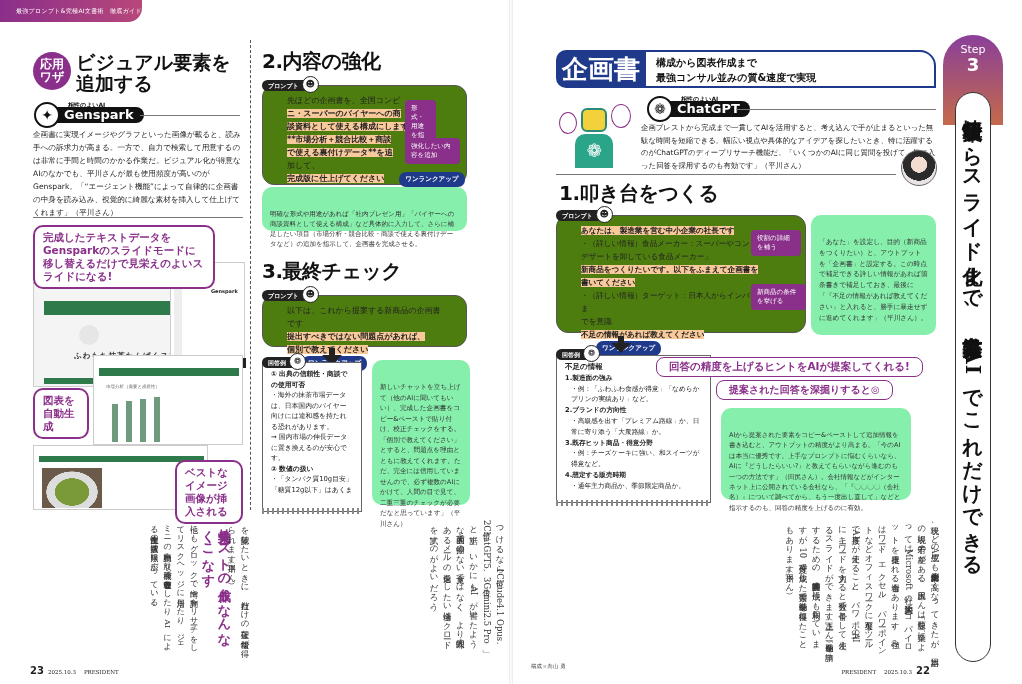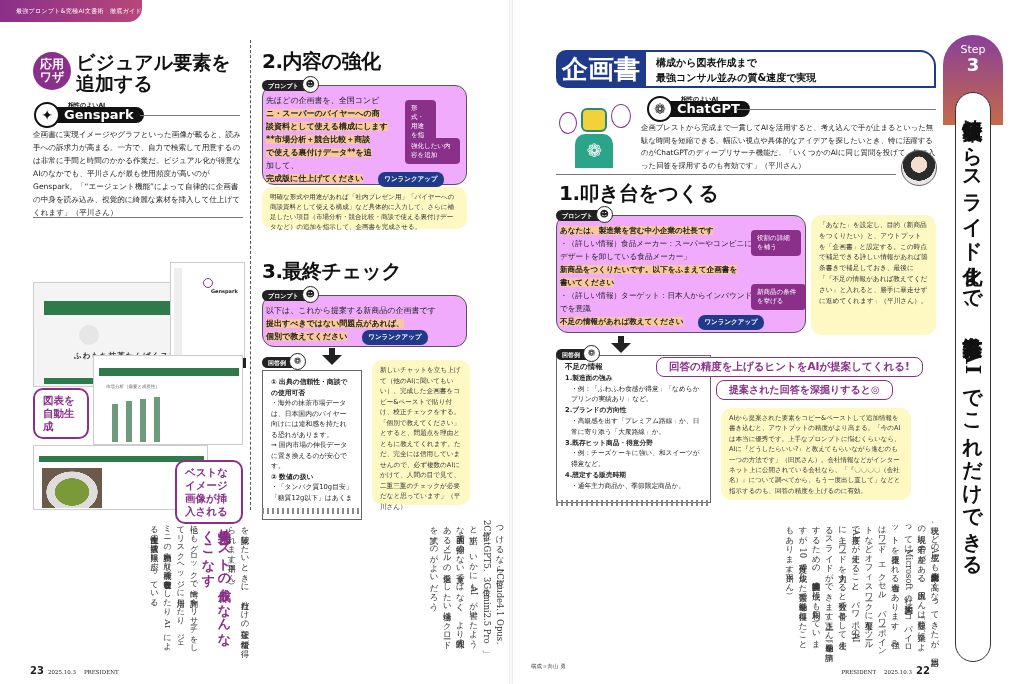--- a/index.html
+++ b/index.html
@@ -15,28 +15,28 @@
 .h1{font-weight:bold;font-size:19px;line-height:21px;color:#111}
 .aipill{position:absolute;height:16px;background:#111;color:#fff;border-radius:8px;font-size:13px;line-height:16px;padding:0 10px 0 26px;font-weight:bold}
 .aipill .ico{position:absolute;left:-4px;top:-5px;width:26px;height:26px;border-radius:50%;background:#fff;border:2px solid #111;color:#111;font-size:14px;text-align:center;line-height:22px}
 .aipill .small{position:absolute;top:-10px;left:30px;color:#111;font-size:6px;font-weight:bold;white-space:nowrap}
 .hr{position:absolute;height:1px;background:#777}
 .body-txt{font-size:7.6px;line-height:13px;color:#222}
 .callout-purple{position:absolute;border:2px solid #8a2f8a;border-radius:10px;background:#fff;color:#8a2f8a;font-weight:bold;font-size:10.5px;line-height:13px;padding:4px 8px}
 .screen{position:absolute;background:#f4f4f4;border:1px solid #ccc}
 .greenbar{position:absolute;background:#2f7a4a}
 .section-h{font-weight:bold;font-size:20px;color:#111;letter-spacing:-0.5px}
-.prompt-box{position:absolute;border:1.2px solid #555;border-radius:12px;background:#f0abfc;padding:8px 3px}
+.prompt-box{position:absolute;border:1.2px solid #555;border-radius:12px;background:#4d7c0f;padding:8px 24px}
 .prompt-label{position:absolute;height:11px;background:#222;color:#fff;font-size:6px;font-weight:bold;border-radius:6px;padding:0 14px 0 6px;line-height:11px}
 .prompt-label .uic{position:absolute;right:-6px;top:-4px;width:17px;height:17px;border-radius:50%;border:1.5px solid #222;background:#fff;font-size:9px;text-align:center;line-height:14px;color:#222}
 .pt{font-size:8px;line-height:13px;color:#222}
 .hl{background:#f8c99a;font-weight:bold}
 .note-purple{position:absolute;background:#8a2f8a;color:#fff;font-size:6.5px;line-height:9px;padding:4px 6px;border-radius:4px}
 .oneup{display:inline-block;background:#1f3a8a;color:#fff;font-size:6.5px;padding:1px 6px;border-radius:7px;margin-left:15px;font-weight:bold}
-.yellow-box{position:absolute;background:#fef9c3;border-radius:10px;padding:5px 8px;font-size:6.5px;line-height:10px;color:#333}
+.yellow-box{position:absolute;background:#86efac;border-radius:10px;padding:22px 8px;font-size:6.5px;line-height:10px;color:#333}
 .answer-box{position:absolute;border:1px solid #666;background:#fff;padding:6px 8px;font-size:6.8px;line-height:10.5px}
 .answer-label{position:absolute;height:11px;background:#222;color:#fff;font-size:6px;font-weight:bold;border-radius:6px;padding:0 14px 0 6px;line-height:11px}
 .wavy{position:absolute;height:6px;background:repeating-linear-gradient(90deg,#888 0 2px,transparent 2px 5px)}
 .vert{position:absolute;writing-mode:vertical-rl;font-family:"DejaVu Serif","Liberation Serif",serif;font-size:8.4px;line-height:13.2px;color:#333}
 .vert-head{position:absolute;writing-mode:vertical-rl;font-weight:bold;color:#8a2f8a;font-size:13px;line-height:16px}
 .folio{position:absolute;bottom:8px;font-size:10px;font-weight:bold}
 .folio small{font-size:5.5px;font-weight:normal;margin:0 4px;font-family:"DejaVu Serif",serif}
 .step-badge{position:absolute;left:943px;top:35px;width:60px;height:90px;border-radius:30px 30px 0 0;background:linear-gradient(180deg,#8a3f9a,#c46a4a);color:#fff;text-align:center}
 .step-col{position:absolute;left:955px;top:92px;width:36px;height:570px;border:1.5px solid #333;border-radius:18px;background:#fff}
 .step-text{position:absolute;left:958px;top:104px;writing-mode:vertical-rl;font-family:"DejaVu Serif",serif;font-weight:bold;font-size:20px;line-height:30px;color:#111;letter-spacing:1px}
@@ -89,20 +89,21 @@
     <div class="abs" style="left:18px;top:48px;width:6px;height:38px;background:#6e9a7e"></div>
     <div class="abs" style="left:32px;top:45px;width:6px;height:41px;background:#6e9a7e"></div>
     <div class="abs" style="left:46px;top:43px;width:6px;height:43px;background:#6e9a7e"></div>
     <div class="abs" style="left:60px;top:41px;width:6px;height:45px;background:#6e9a7e"></div>
   </div>
   <div class="screen" style="left:33px;top:445px;width:175px;height:65px;background:#fff">
     <div class="greenbar" style="left:5px;top:10px;width:165px;height:6px"></div>
     <div class="abs" style="left:5px;top:5px;font-size:4px;color:#fff">商品仕様・コンセプト</div>
     <div class="abs" style="left:8px;top:22px;width:60px;height:40px;background:radial-gradient(ellipse at 50% 60%,#7a9a3a 0 40%,#ddd 41% 60%,#6b5a4a 61%)"></div>
   </div>
+  <div class="callout-purple" style="left:33px;top:225px;width:182px">完成したテキストデータをGensparkのスライドモードに移し替えるだけで見栄えのよいスライドになる!</div>
   <div class="callout-purple" style="left:33px;top:388px;width:56px">図表を自動生成</div>
   <div class="callout-purple" style="left:175px;top:460px;width:68px">ベストなイメージ画像が挿入される</div>
 
   <div class="vert-head" style="left:200px;top:520px;height:130px">営業先リストの作成もなんなくこなす</div>
   <div class="vert" style="left:225px;top:520px;height:130px;width:26px">を確認したいときに、自社だけの正確な情報が得られます」（平川さん）</div>
   <div class="vert" style="left:30px;top:520px;height:130px;width:170px;font-size:8px">他にもグロックで噂や評判をリサーチをしてリスクヘッジに活用したり、ジェミニの動画読み取り機能で領収書管理をしたり、AIによる生産性向上の選択肢は無限に広がっている。</div>
   <div class="vert" style="left:256px;top:520px;height:130px;width:250px">つけるなら1位Claude4.1 Opus、2位ChatGPT5、3位Gemini2.5 Pro」と話す。いかにもAIが書いたような表面的で抑揚のない文章ではなく、より人間味のあるメールの返信をしたい場合はクロードを試すのがよいだろう。</div>
 
   <div class="abs section-h" style="left:262px;top:48px">2.内容の強化</div>
   <div class="prompt-box" style="left:262px;top:85px;width:205px;height:100px">
@@ -125,21 +126,21 @@
   <div class="prompt-box" style="left:262px;top:295px;width:205px;height:52px">
     <div class="pt">
       <div>以下は、これから提案する新商品の企画書です</div>
       <div><span class="hl">提出すべきではない問題点があれば、</span></div>
       <div><span class="hl">個別で教えてください</span><span class="oneup">ワンランクアップ</span></div>
     </div>
   </div>
   <div class="prompt-label" style="left:262px;top:290px"><span>プロンプト</span><span class="uic">☻</span></div>
   <div class="arrow-stem" style="left:329px;top:348px;width:6px;height:8px"></div>
   <div class="arrow-down" style="left:322px;top:355px"></div>
-  <div class="answer-box" style="left:262px;top:370px;width:100px;height:150px">
+  <div class="answer-box" style="left:262px;top:362px;width:100px;height:150px">
     <div style="font-weight:bold">① 出典の信頼性・商談での使用可否</div>
     <div>・海外の抹茶市場データは、日本国内のバイヤー向けには違和感を持たれる恐れがあります。</div>
     <div>→ 国内市場の伸長データに置き換えるのが安心です。</div>
     <div style="font-weight:bold">② 数値の扱い</div>
     <div>・「タンパク質10g目安」「糖質12g以下」はあくま</div>
   </div>
   <div class="answer-label" style="left:262px;top:357px"><span>回答例</span><span class="uic" style="position:absolute;right:-6px;top:-4px;width:17px;height:17px;border-radius:50%;border:1.5px solid #222;background:#fff;font-size:9px;text-align:center;line-height:14px;color:#222">❁</span></div>
   <div class="wavy" style="left:262px;top:508px;width:100px"></div>
   <div class="yellow-box" style="left:372px;top:360px;width:98px;height:145px;font-size:6.6px;line-height:10.5px">新しいチャットを立ち上げて（他のAIに聞いてもいい）、完成した企画書をコピー&amp;ペーストで貼り付け、校正チェックをする。「個別で教えてください」とすると、問題点を理由とともに教えてくれます。ただ、完全には信用していませんので、必ず複数のAIにかけて、人間の目で見て、二重三重のチェックが必要だなと思っています」（平川さん）</div>
 

